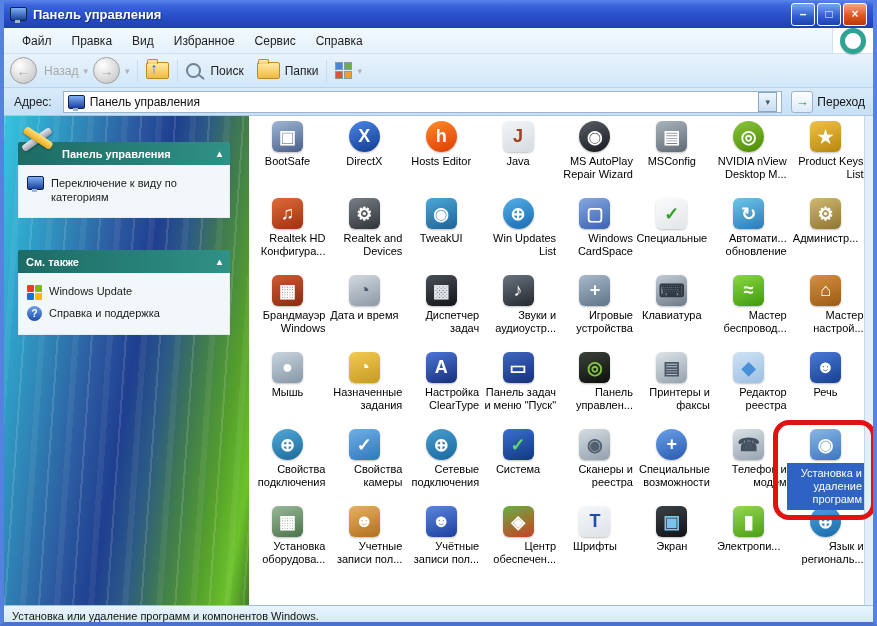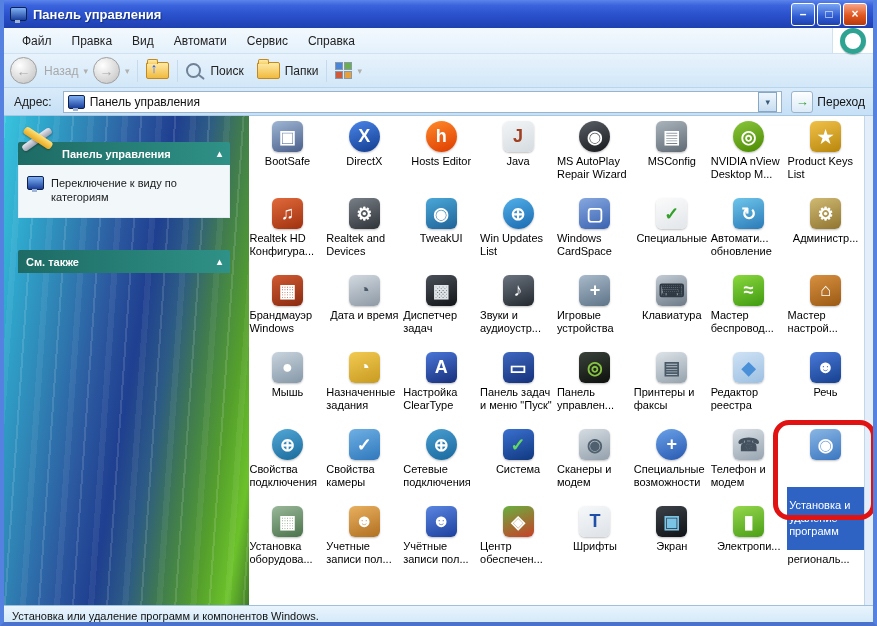--- a/index.html
+++ b/index.html
@@ -82,23 +82,23 @@
   .winflag span{display:block;border-radius:1px;}
   .help-icon{width:15px;height:15px;border-radius:50%;background:linear-gradient(#6fa0ec,#1c4fae);
     color:#fff;font-size:10px;font-weight:bold;display:flex;align-items:center;justify-content:center;flex:none;}
   
   .main{flex:1;background:#fff;display:flex;}
   .icon-grid{flex:1;display:grid;grid-template-columns:repeat(8,1fr);grid-auto-rows:77px;padding-top:5px;}
   .cell{display:flex;flex-direction:column;align-items:center;gap:3px;position:relative;}
   .tile{width:31px;height:31px;border-radius:6px;display:flex;align-items:center;justify-content:center;
     color:#fff;font-size:18px;font-weight:bold;flex:none;box-shadow:0 1px 2px rgba(0,0,0,.25);}
   .tile.round{border-radius:50%;}
-  .label{font-size:11px;line-height:13px;text-align:left;color:#000;max-width:76px;}
+  .label{font-size:11px;line-height:13px;text-align:right;color:#000;max-width:76px;}
   .cell.selected{z-index:5;}
-  .cell.selected .label{background:#2e63c4;color:#fff;padding:12px 2px;margin-top:24px;}
+  .cell.selected .label{background:#2e63c4;color:#fff;padding:4px 2px;}
   .cell.annotated::after{content:"";position:absolute;left:-14px;right:-12px;top:-9px;bottom:-14px;
     border:5px solid #e01212;border-radius:16px;pointer-events:none;z-index:6;}
   .scrollstrip{width:8px;flex:none;background:#e4eefa;border-left:1px solid #c4d6ea;}
   
   .statusbar{height:20px;background:linear-gradient(#e9f4fd,#cfe7f8);border-top:1px solid #9fc0dc;
     display:flex;align-items:center;padding:0 8px;font-size:11px;color:#111;}
 </style>
 </head>
 <body>
 
@@ -111,21 +111,21 @@
       <span class="winbtn">–</span>
       <span class="winbtn">□</span>
       <span class="winbtn close">×</span>
     </span>
   </div>
 
   <div class="menubar">
     <span class="menu-item">Файл</span>
     <span class="menu-item">Правка</span>
     <span class="menu-item">Вид</span>
-    <span class="menu-item">Автомати</span>
+    <span class="menu-item">Избранное</span>
     <span class="menu-item">Сервис</span>
     <span class="menu-item">Справка</span>
     <span class="menu-logo-box">
       <span class="ring"></span>
     </span>
   </div>
 
   <div class="toolbar">
     <span class="navbtn">←</span>
     <span class="nav-label">Назад</span>
@@ -180,20 +180,35 @@
             <span class="mini-monitor"></span>
             <span>Переключение к виду по категориям</span>
           </div>
         </div>
       </div>
       <div class="panel panel2">
         <div class="panel-header">
           <span>См. также</span>
           <span class="panel-arrow">▴</span>
         </div>
+        <div class="panel-body">
+          <div class="panel-item">
+            <span class="winflag">
+              <span style="background:#e8401c"></span>
+                <span style="background:#7fba00"></span>
+              <span style="background:#1a6fd4"></span>
+                <span style="background:#ffb900"></span>
+            </span>
+            <span>Windows Update</span>
+          </div>
+          <div class="panel-item">
+            <span class="help-icon">?</span>
+            <span>Справка и поддержка</span>
+          </div>
+        </div>
       </div>
     </div>
 
     <div class="main">
       <div class="icon-grid">
           <div class="cell">
             <div class="tile" style="background: linear-gradient(160deg, rgb(159, 182, 212), rgb(74, 95, 138));">
               <span>▣</span>
             </div>
             <div class="label">BootSafe</div>
@@ -405,21 +420,21 @@
           <div class="cell">
             <div class="tile" style="background: linear-gradient(160deg, rgb(58, 112, 208), rgb(16, 56, 127));">
               <span style="color: rgb(98, 216, 98);">✓</span>
             </div>
             <div class="label">Система</div>
           </div>
           <div class="cell">
             <div class="tile" style="background: linear-gradient(160deg, rgb(214, 221, 227), rgb(147, 160, 172));">
               <span style="color: rgb(80, 96, 110);">◉</span>
             </div>
-            <div class="label">Сканеры и модем</div>
+            <div class="label">Сканеры и реестра</div>
           </div>
           <div class="cell">
             <div class="tile round" style="background: linear-gradient(160deg, rgb(106, 162, 232), rgb(40, 88, 176));">
               <span>+</span>
             </div>
             <div class="label">Специальные возможности</div>
           </div>
           <div class="cell">
             <div class="tile" style="background: linear-gradient(160deg, rgb(219, 225, 231), rgb(151, 164, 176));">
               <span style="color: rgb(68, 82, 95);">☎</span>

